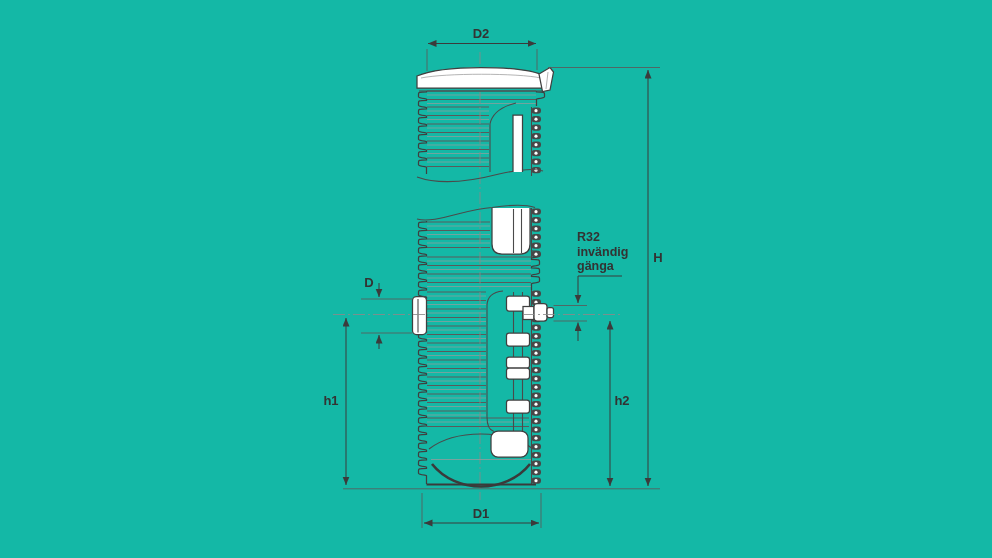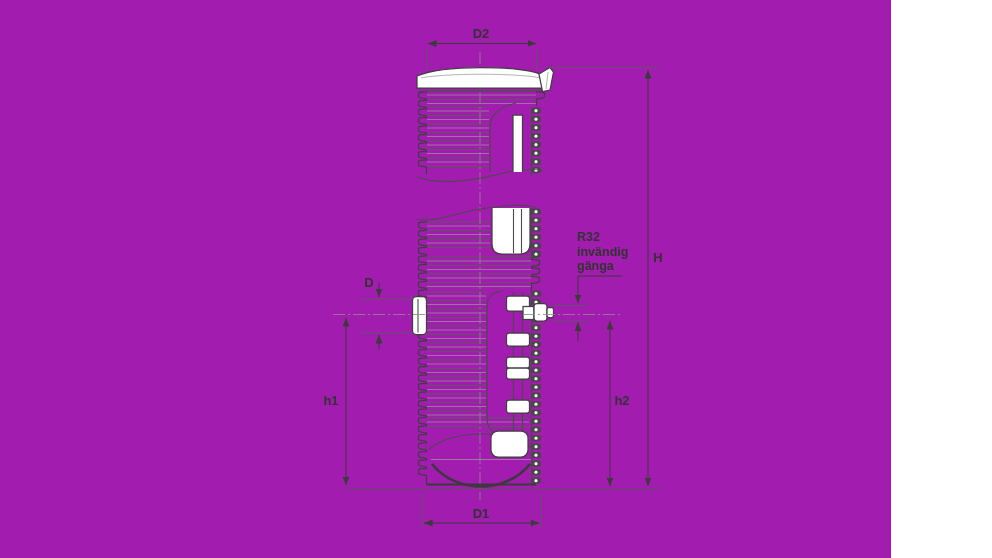--- a/index.html
+++ b/index.html
@@ -1,16 +1,16 @@
 <!DOCTYPE html>
 <html><head>
 <meta charset="utf-8">
 <style>
   html,body{margin:0;padding:0;background:#fff;}
-  .stage{position:relative;width:891px;height:558px;background:#a21caf;overflow:hidden;
+  .stage{position:relative;width:992px;height:558px;background:#14b8a6;overflow:hidden;
          font-family:"Liberation Sans",sans-serif;}
   svg{position:absolute;left:0;top:0;}
   
   .o   {stroke:#3f3f3f;stroke-width:1.25;fill:#ffffff;}
   .s   {stroke:#4a4a4a;stroke-width:1.1;fill:none;}
   .t   {stroke:#9b9b9b;stroke-width:0.75;fill:none;}
   .heavy{stroke:#3a3a3a;stroke-width:2.6;fill:none;}
   .dim {stroke:#3b3b3b;stroke-width:1;fill:none;}
   .ext {stroke:#5a5a5a;stroke-width:0.85;fill:none;}
   .cl  {stroke:#8a8a8a;stroke-width:0.85;fill:none;stroke-dasharray:12 3 2 3;}

